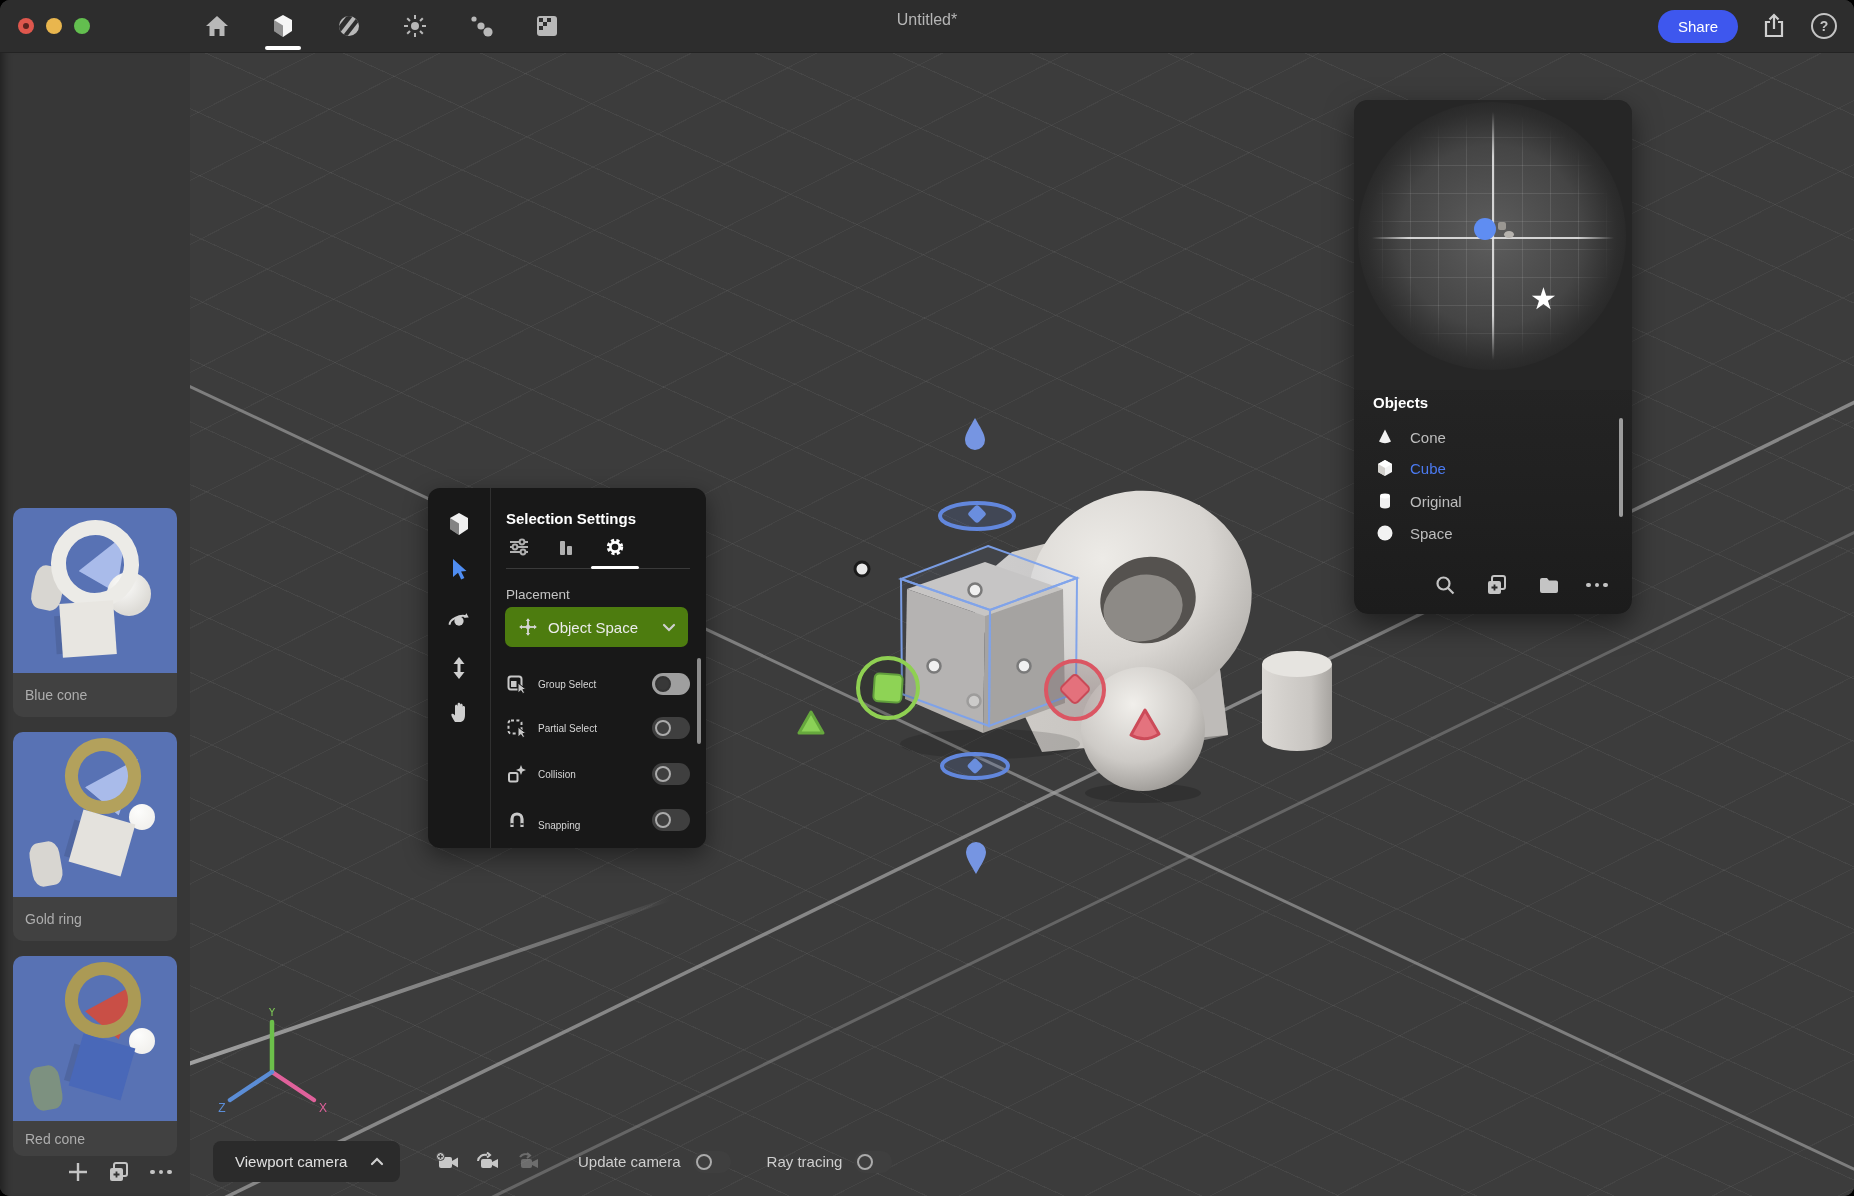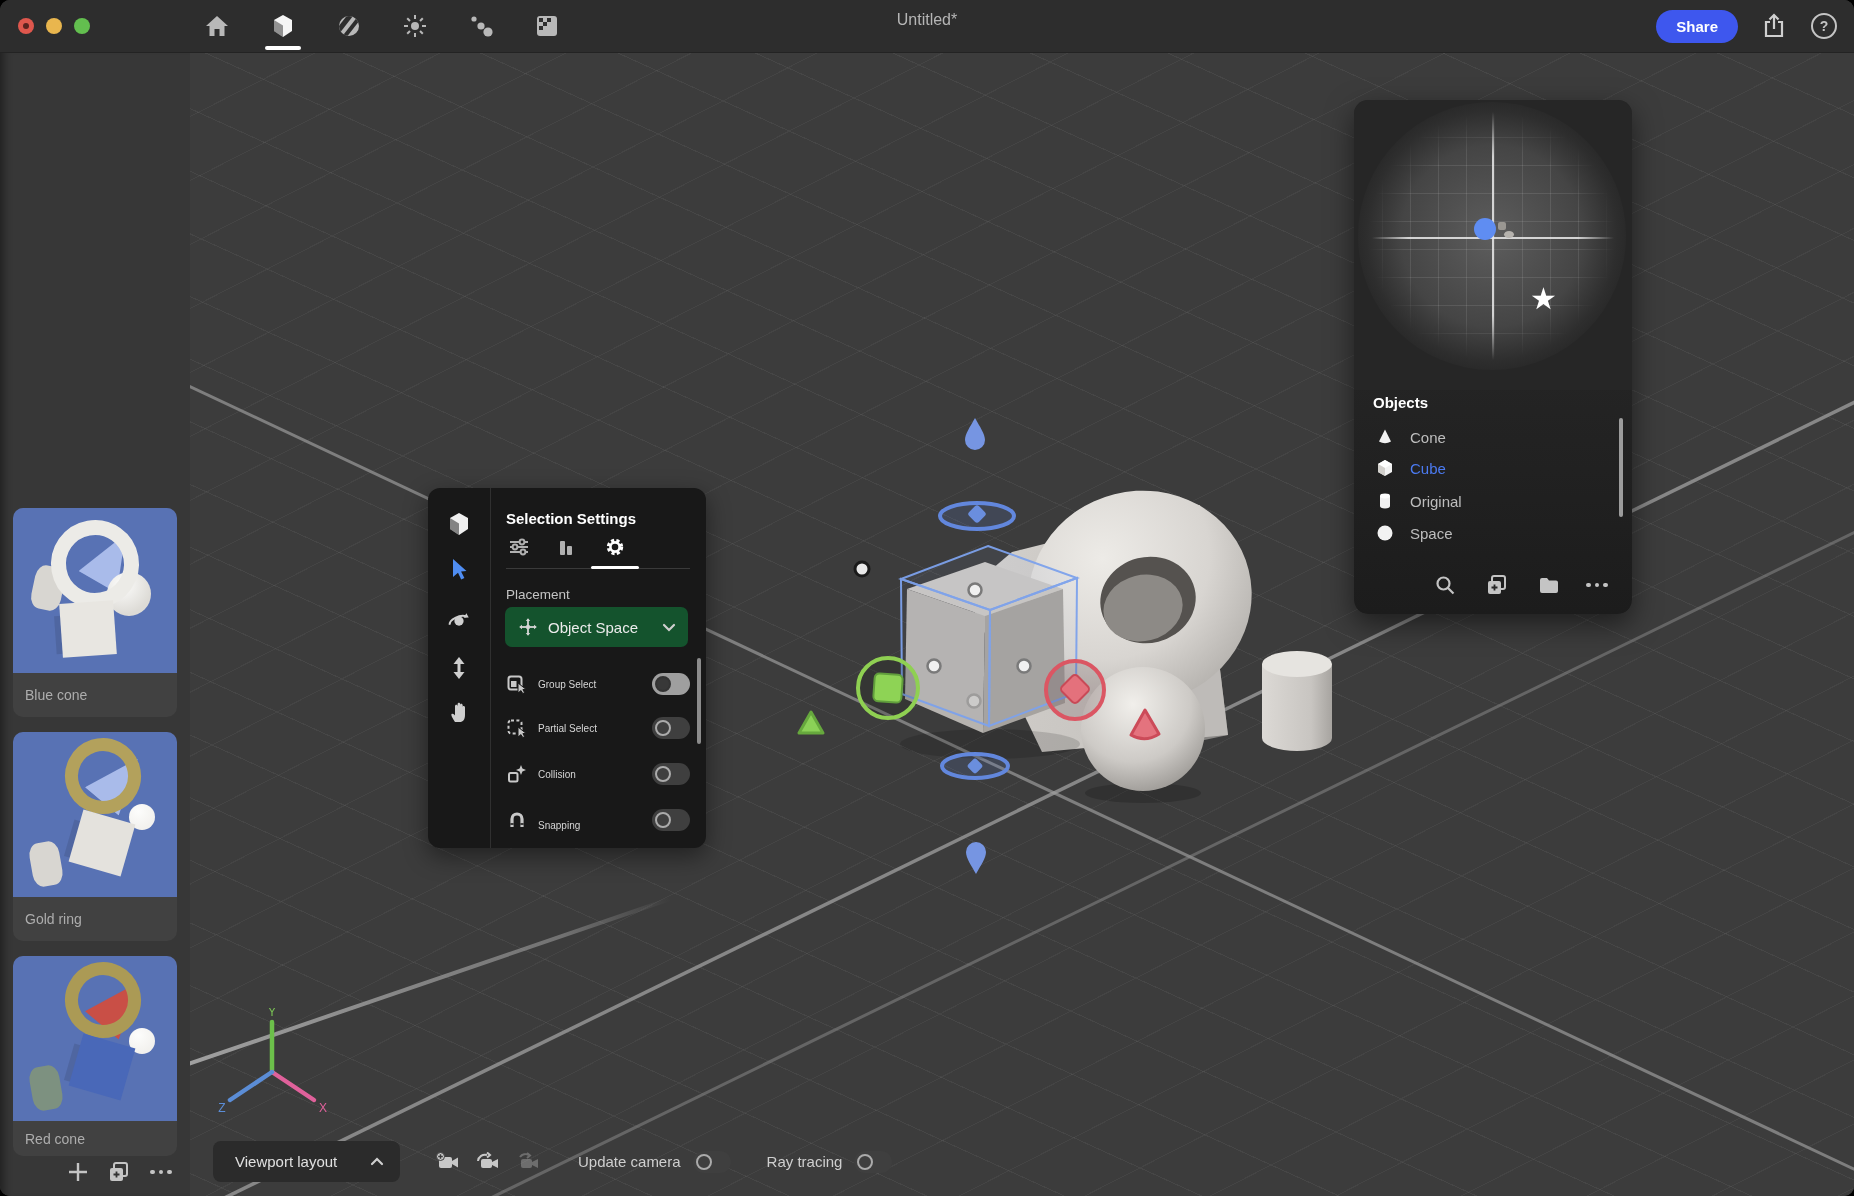--- a/index.html
+++ b/index.html
@@ -12,21 +12,21 @@
   .tl.red{background:#df574d;}
   .tl.red::after{content:'';position:absolute;left:5px;top:5px;width:6px;height:6px;border-radius:50%;background:#5c231f;}
   .tl.yellow{background:#e9b64e;}
   .tl.green{background:#63bf4f;}
   .nav-icons{position:absolute;left:200px;top:0;height:52px;display:flex;align-items:center;gap:32px;}
   .nav-btn{position:relative;width:34px;height:52px;display:flex;align-items:center;justify-content:center;cursor:pointer;}
   .nav-btn svg{display:block;}
   .nav-btn.active::after{content:'';position:absolute;left:-1px;bottom:2px;width:36px;height:4px;border-radius:2px;background:#fff;}
   .win-title{position:absolute;left:0;top:0;width:100%;height:40px;display:flex;align-items:center;justify-content:center;color:#b5b5b5;font-size:16px;pointer-events:none;}
   .topbar-right{position:absolute;right:16px;top:0;height:52px;display:flex;align-items:center;gap:22px;}
-  .share-btn{height:33px;padding:0 20px;border-radius:17px;background:var(--accent,#3e57ee);color:#fff;font-size:15px;font-weight:bold;display:flex;align-items:center;cursor:pointer;}
+  .share-btn{height:33px;padding:0 20px;border-radius:17px;background:var(--accent,#3e57ee);color:#fff;font-size:15px;font-weight:normal;display:flex;align-items:center;cursor:pointer;}
   .icon-btn{width:28px;height:28px;display:flex;align-items:center;justify-content:center;cursor:pointer;}
   .help-circle{width:22px;height:22px;border-radius:50%;border:2px solid #c4c4c4;color:#c4c4c4;font-size:14px;font-weight:bold;display:flex;align-items:center;justify-content:center;}
 
   
   .sidebar{position:absolute;left:0;top:52px;width:190px;bottom:0;background:#373737;box-shadow:inset 10px 0 10px -7px rgba(0,0,0,.45);z-index:20;}
   .card{position:absolute;left:13px;width:164px;background:#414141;border-radius:10px;overflow:hidden;cursor:pointer;}
   .thumb{position:relative;width:164px;height:165px;overflow:hidden;}
   .card-label{height:44px;display:flex;align-items:center;padding:0 12px;color:#adadad;font-size:14px;white-space:nowrap;overflow:hidden;}
   .card1 .card-label{position:absolute;left:0;bottom:0;height:40px;background:transparent;color:#909090;font-size:13px;}
   .shape{position:absolute;}
@@ -76,21 +76,21 @@
   
   .sel-panel{position:absolute;left:428px;top:488px;width:278px;height:360px;background:#181818;border-radius:12px;z-index:18;box-shadow:0 8px 24px rgba(0,0,0,.45);}
   .rail{position:absolute;left:0;top:0;width:62px;height:100%;border-right:1px solid #303030;}
   .rail-ico{position:absolute;left:19px;width:24px;height:24px;display:flex;align-items:center;justify-content:center;cursor:pointer;}
   .sel-title{position:absolute;left:78px;top:22px;color:#fff;font-size:15px;font-weight:bold;}
   .tabs{position:absolute;left:78px;top:46px;display:flex;gap:22px;}
   .tab{width:26px;height:26px;display:flex;align-items:center;justify-content:center;cursor:pointer;}
   .tab-divider{position:absolute;left:78px;top:80px;width:184px;height:1px;background:#3a3a3a;}
   .tab-underline{position:absolute;left:163px;top:78px;width:48px;height:3px;border-radius:2px;background:#fff;}
   .ph-label{position:absolute;left:78px;top:99px;color:#c4c4c4;font-size:13.5px;}
-  .dropdown{position:absolute;left:77px;top:119px;width:183px;height:40px;background:#14532d;border-radius:7px;display:flex;align-items:center;padding:0 12px;box-sizing:border-box;cursor:pointer;gap:9px;}
+  .dropdown{position:absolute;left:77px;top:119px;width:183px;height:40px;background:#4d7c0f;border-radius:7px;display:flex;align-items:center;padding:0 12px;box-sizing:border-box;cursor:pointer;gap:9px;}
   .dd-value{color:#ececec;font-size:15px;flex:1;}
   .tog-row{position:absolute;left:78px;width:184px;height:26px;display:flex;align-items:center;gap:10px;}
   .tog-label{color:#d6d6d6;font-size:10px;flex:1;}
   .sel-scroll{position:absolute;right:5px;top:170px;width:4px;height:86px;border-radius:2px;background:#8b8b8b;}
 
   
   .obj-panel{position:absolute;left:1354px;top:100px;width:278px;height:514px;border-radius:14px;overflow:hidden;z-index:18;background:linear-gradient(180deg,#2a2a2a 0%,#242424 55%,#1c1c1c 100%);box-shadow:0 10px 28px rgba(0,0,0,.5);}
   .minimap{position:absolute;left:0;top:0;width:278px;height:290px;background:#262626;}
   .mm-glow{position:absolute;left:4px;top:2px;width:268px;height:268px;border-radius:50%;background:radial-gradient(circle,rgba(130,130,130,.6) 0%,rgba(115,115,115,.4) 48%,rgba(90,90,90,.15) 66%,transparent 75%);}
   .mm-grid{position:absolute;inset:0;background:
@@ -222,21 +222,21 @@
       <line x1="57" y1="64" x2="57" y2="14" stroke="#6cc04a" stroke-width="4.5" stroke-linecap="round"></line>
       <line x1="57" y1="64" x2="99" y2="92" stroke="#e0619b" stroke-width="4.5" stroke-linecap="round"></line>
       <line x1="57" y1="64" x2="15" y2="92" stroke="#5b8dd6" stroke-width="4.5" stroke-linecap="round"></line>
       <text x="57" y="8" text-anchor="middle" fill="#7ac255">Y</text>
       <text x="108" y="104" text-anchor="middle" fill="#e0619b">X</text>
       <text x="7" y="104" text-anchor="middle" fill="#5b8dd6">Z</text>
     </svg>
 
     <div class="camera-bar">
       <div class="vp-cam-btn">
-        <span>Viewport layout</span>
+        <span>Viewport camera</span>
         <svg width="14" height="9" viewBox="0 0 14 9">
             <path d="M2,7 L7,2 L12,7" stroke="#cfcfcf" stroke-width="2.2" fill="none" stroke-linecap="round"></path>
           </svg>
       </div>
       <div class="cam-ico" style="margin-left:32px;">
         <svg width="26" height="20" viewBox="0 0 26 20">
             <rect x="5" y="5" width="13" height="11" rx="2" fill="#c8c8c8"></rect>
             <path d="M18 9 L24 5.5 V15.5 L18 12 Z" fill="#c8c8c8"></path>
             <circle cx="6.5" cy="4.5" r="4" fill="#c8c8c8" stroke="#3c3c3c" stroke-width="1"></circle>
             <path d="M6.5,2.2 V6.8 M4.2,4.5 H8.8" stroke="#3c3c3c" stroke-width="1.4"></path>

